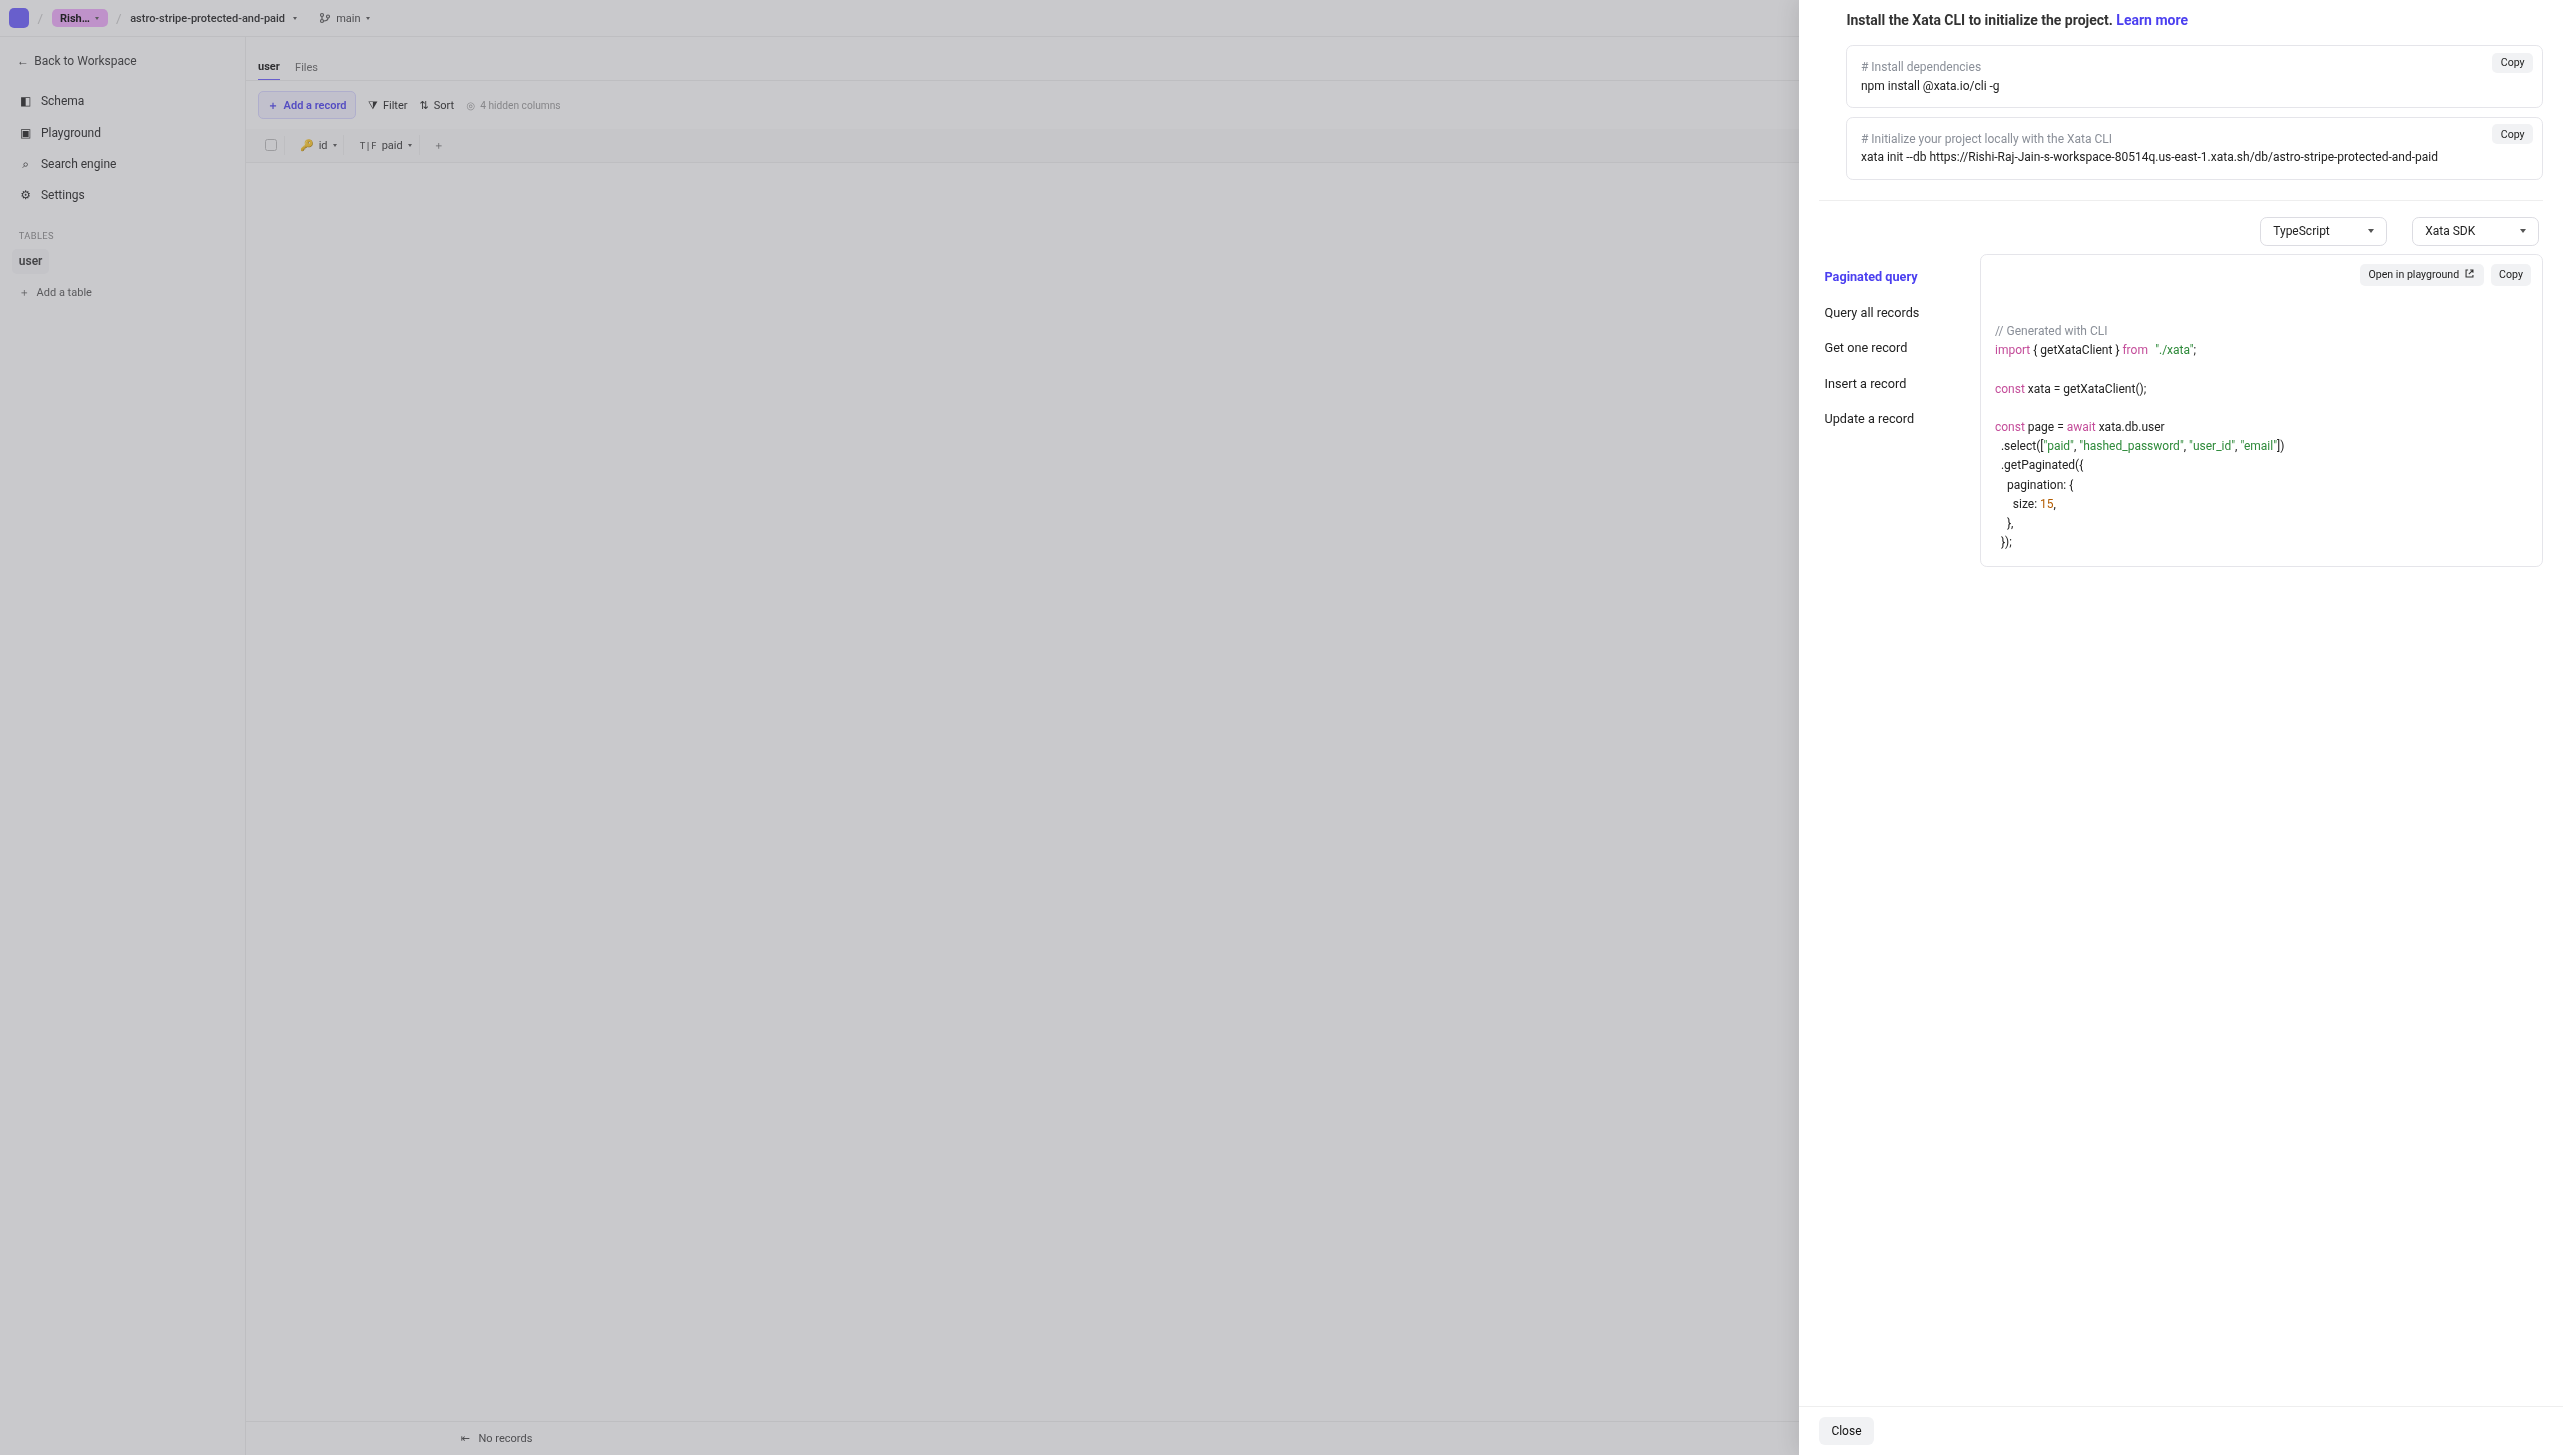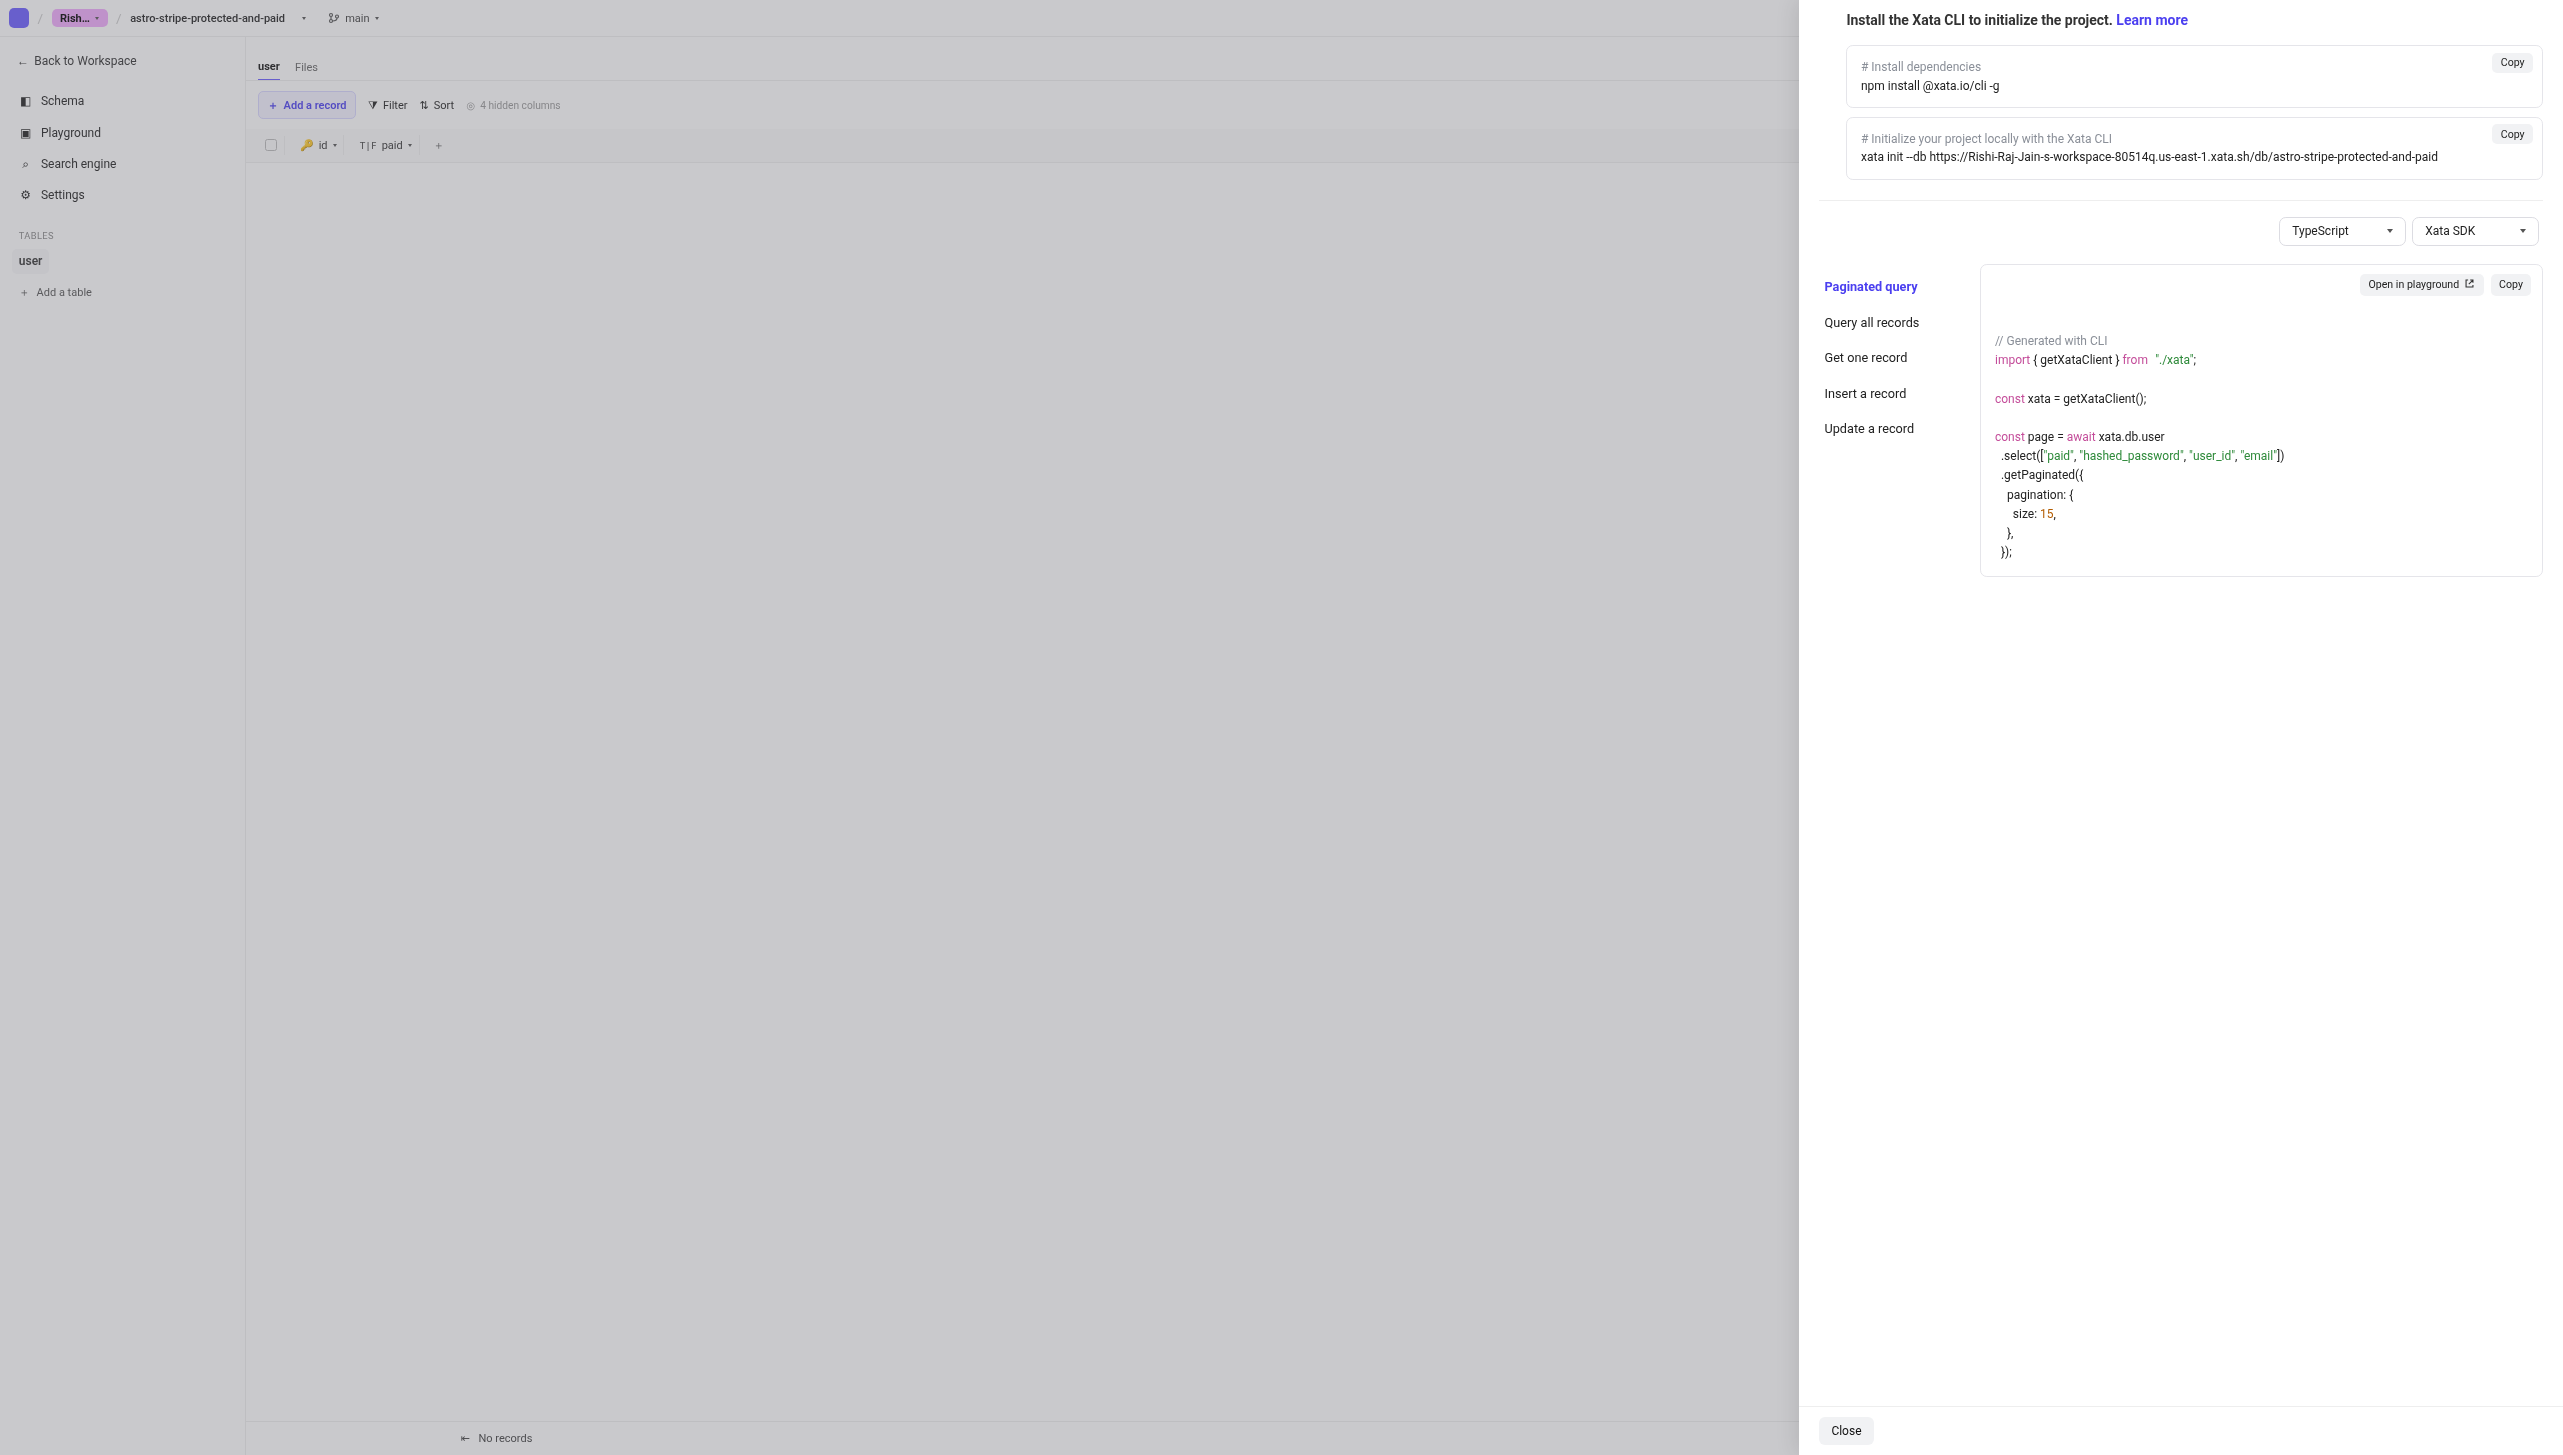--- a/index.html
+++ b/index.html
@@ -4,21 +4,21 @@
 <style>
   * { box-sizing: border-box; margin: 0; padding: 0; font-family: -apple-system, BlinkMacSystemFont, "Segoe UI", Roboto, sans-serif; }
   html, body { width: 100%; height: 100%; overflow: hidden; background: #fff; }
 
   
   .app { position: absolute; inset: 0; display: flex; flex-direction: column; }
   .topbar { height: 37px; display: flex; align-items: center; padding: 0 8.5px; gap: 8.5px; border-bottom: 0.8px solid #eee; }
   .logo { width: 20.4px; height: 20.4px; border-radius: 5.1px; background: #6b5cff; }
   .sep { color: #ccc; }
   .workspace-label { background: #f0abfc; border-radius: 5.1px; padding: 2.5px 8.5px; font-weight: 700; font-size: 11px; display: flex; align-items: center; gap: 5.1px; }
-  .db-label { font-size: 11px; font-weight: 500; color: #222; display: flex; align-items: center; gap: 17px; }
+  .db-label { font-size: 11px; font-weight: 500; color: #222; display: flex; align-items: center; gap: 8px; }
   .branch-pill { display: flex; align-items: center; gap: 5.1px; font-size: 11px; color: #444; margin-left: 13.6px; }
   .branch-icon { width: 12px; height: 12px; }
 
   .body { flex: 1; display: flex; }
   .sidebar { width: 246px; border-right: 0.8px solid #eee; padding: 12px 12px; display: flex; flex-direction: column; gap: 5.1px; font-size: 12px; }
   .back-link { display: flex; align-items: center; gap: 5.1px; color: #333; padding: 5.1px 5.1px; }
   .nav-item { display: flex; align-items: center; gap: 8.5px; padding: 6px 6.8px; border-radius: 5.1px; color: #222; }
   .nav-item .nav-icon { width: 13.6px; height: 13.6px; display: inline-flex; align-items: center; justify-content: center; }
   .section-label { margin-top: 13.6px; font-size: 9.3px; letter-spacing: .04em; color: #888; text-transform: uppercase; padding: 3.4px 6.8px; }
   .table-item { display: flex; align-items: center; gap: 6.8px; padding: 5.1px 6.8px; border-radius: 5.1px; background: #f7f7f9; font-weight: 600; color: #333; width: fit-content; }
@@ -56,21 +56,21 @@
   .acc-desc { font-size: 14px; color: #333; padding-left: 27px; padding-bottom: 8.5px; font-weight: bold; }
   .acc-desc a.link-like { color: #4b3ff0; text-decoration: none; }
 
   .code-card { margin: 8.5px 0 8.5px 27px; border: 0.8px solid #e5e5ea; border-radius: 6.8px; position: relative; padding: 12px 13.6px; background: #fff; }
   .code-card pre { font-family: ui-monospace, SFMono-Regular, Menlo, monospace; font-size: 12px; line-height: 1.55; color: #222; white-space: pre-wrap; word-break: break-word; }
   .code-card .comment { color: #8a8f98; }
   .copy-pill { position: absolute; top: 6.8px; right: 8.5px; background: #f1f2f4; border-radius: 5.1px; padding: 3.4px 8.5px; font-size: 10.6px; color: #222; cursor: pointer; }
 
   .divider { border: none; border-top: 0.8px solid #eee; margin: 20.4px 0 15.3px; }
 
-  .selects-row { display: flex; justify-content: flex-end; gap: 6px; padding-right: 3.4px; margin-bottom: 18px; }
+  .selects-row { display: flex; justify-content: flex-end; gap: 25px; padding-right: 3.4px; margin-bottom: 8px; }
   .select { border: 0.8px solid #dcdce2; border-radius: 6.8px; padding: 6.8px 12px; min-width: 127px; display: flex; align-items: center; justify-content: space-between; font-size: 12px; color: #222; cursor: pointer; gap: 20.4px; }
 
   .query-area { display: flex; gap: 0; border-top: none; }
   .query-side { width: 161px; padding-top: 5.1px; }
   .q-item { padding: 10.2px 5.1px; font-size: 12.7px; color: #222; cursor: pointer; }
   .q-item.active { color: #4b3ff0; font-weight: 700; }
 
   .query-code-card { flex: 1; border: 0.8px solid #e5e5ea; border-radius: 6.8px; position: relative; padding: 36px 13.6px 13.6px; background: #fff; min-height: 212px; }
   .query-code-card pre { font-family: ui-monospace, SFMono-Regular, Menlo, monospace; font-size: 12px; line-height: 1.6; white-space: pre; color: #222; margin-top: 31px; }
   .qc-actions { position: absolute; top: 8.5px; right: 10.2px; display: flex; gap: 6.8px; margin-left: 36px; }

